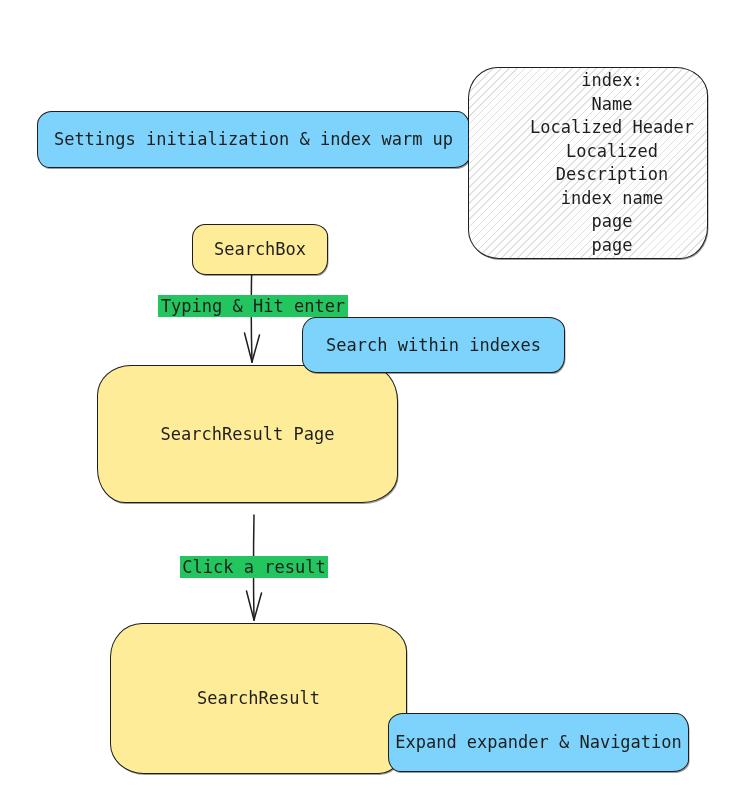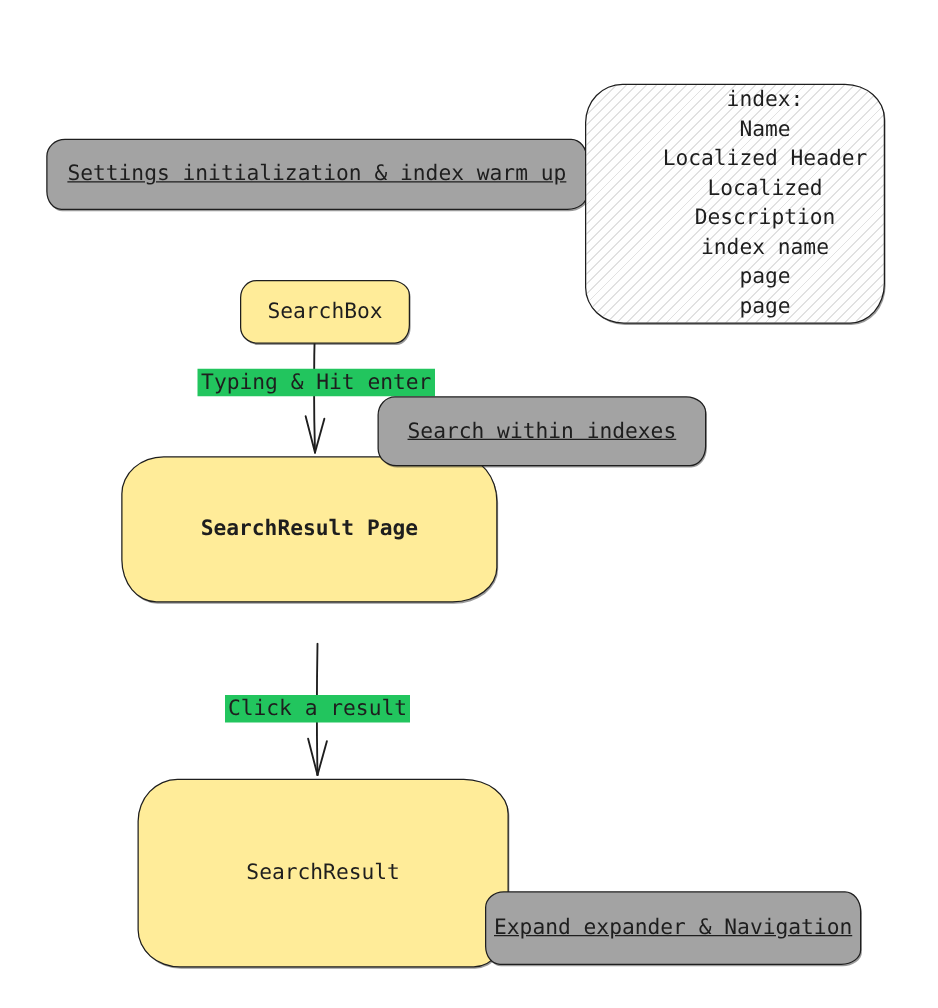--- a/index.html
+++ b/index.html
@@ -21,21 +21,21 @@
     box-sizing: border-box;
     border: 1.7px solid #1e1e1e;
     display: flex;
     align-items: center;
     justify-content: center;
     text-align: center;
     font-size: 17px;
     line-height: 1.3;
     box-shadow: 1px 1.5px 0 -0.5px rgba(30,30,30,0.45);
   }
-  .fill-gray  { background: #a3a3a3; text-decoration: underline; }
+  .fill-gray  { background: #7dd3fc; }
   .fill-yellow{ background: #ffec99; }
   .fill-hatch {
     background-color: #fefefe;
     background-image: repeating-linear-gradient(
       135deg,
       rgba(120,120,120,0.22) 0px,
       rgba(120,120,120,0.22) 1.1px,
       transparent 1.1px,
       transparent 5.6px
     );
@@ -53,24 +53,23 @@
     flex-direction: column;
     line-height: 23.5px;
     padding-left: 48px;
   }
   #search-box-node {
     left: 192px; top: 224px; width: 136px; height: 51px;
     border-radius: 13px 15px 12px 14px / 14px 12px 15px 13px;
     z-index: 3;
   }
   #search-result-node {
-    left: 97px; top: 365px; width: 301px; height: 117px;
+    left: 97px; top: 365px; width: 301px; height: 138px;
     border-radius: 34px 30px 36px 28px / 30px 36px 28px 34px;
     z-index: 4;
-    font-weight: bold;
   }
   #search-within-node {
     left: 302px; top: 317px; width: 263px; height: 56px;
     border-radius: 14px 16px 13px 15px / 15px 13px 16px 14px;
     z-index: 5;
   }
   #settings-page-node {
     left: 110px; top: 623px; width: 297px; height: 151px;
     border-radius: 32px 36px 28px 34px / 34px 28px 36px 30px;
     z-index: 6;

